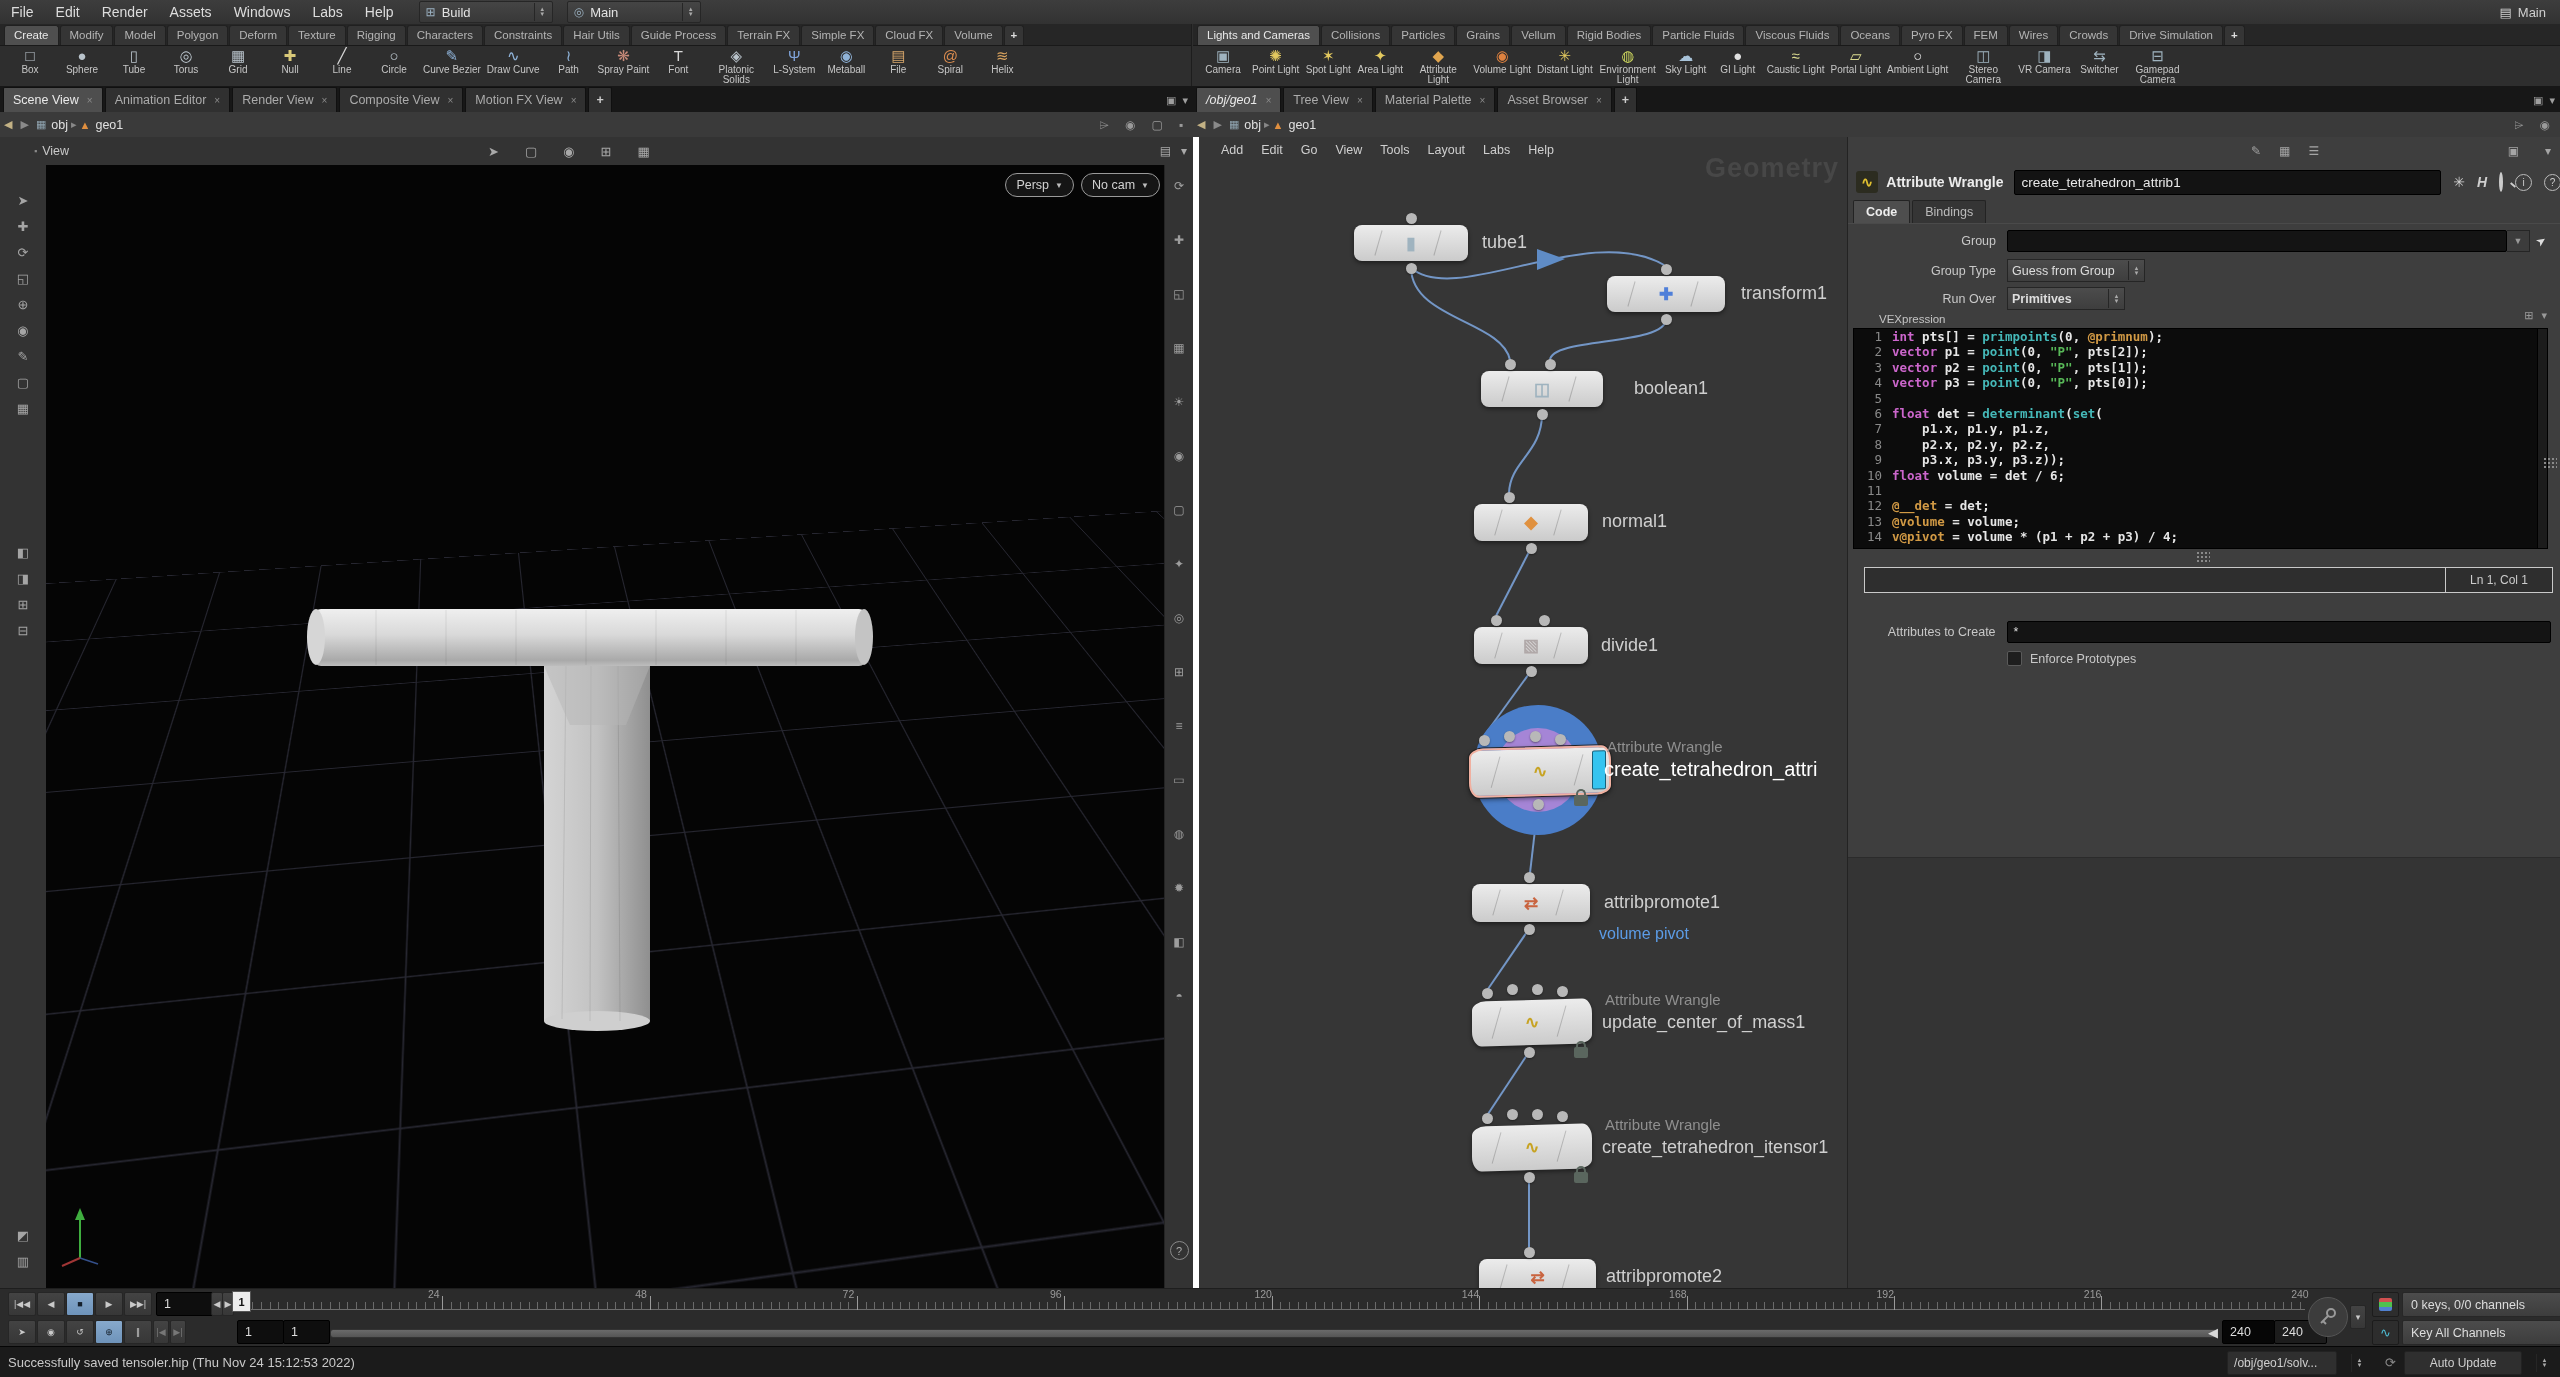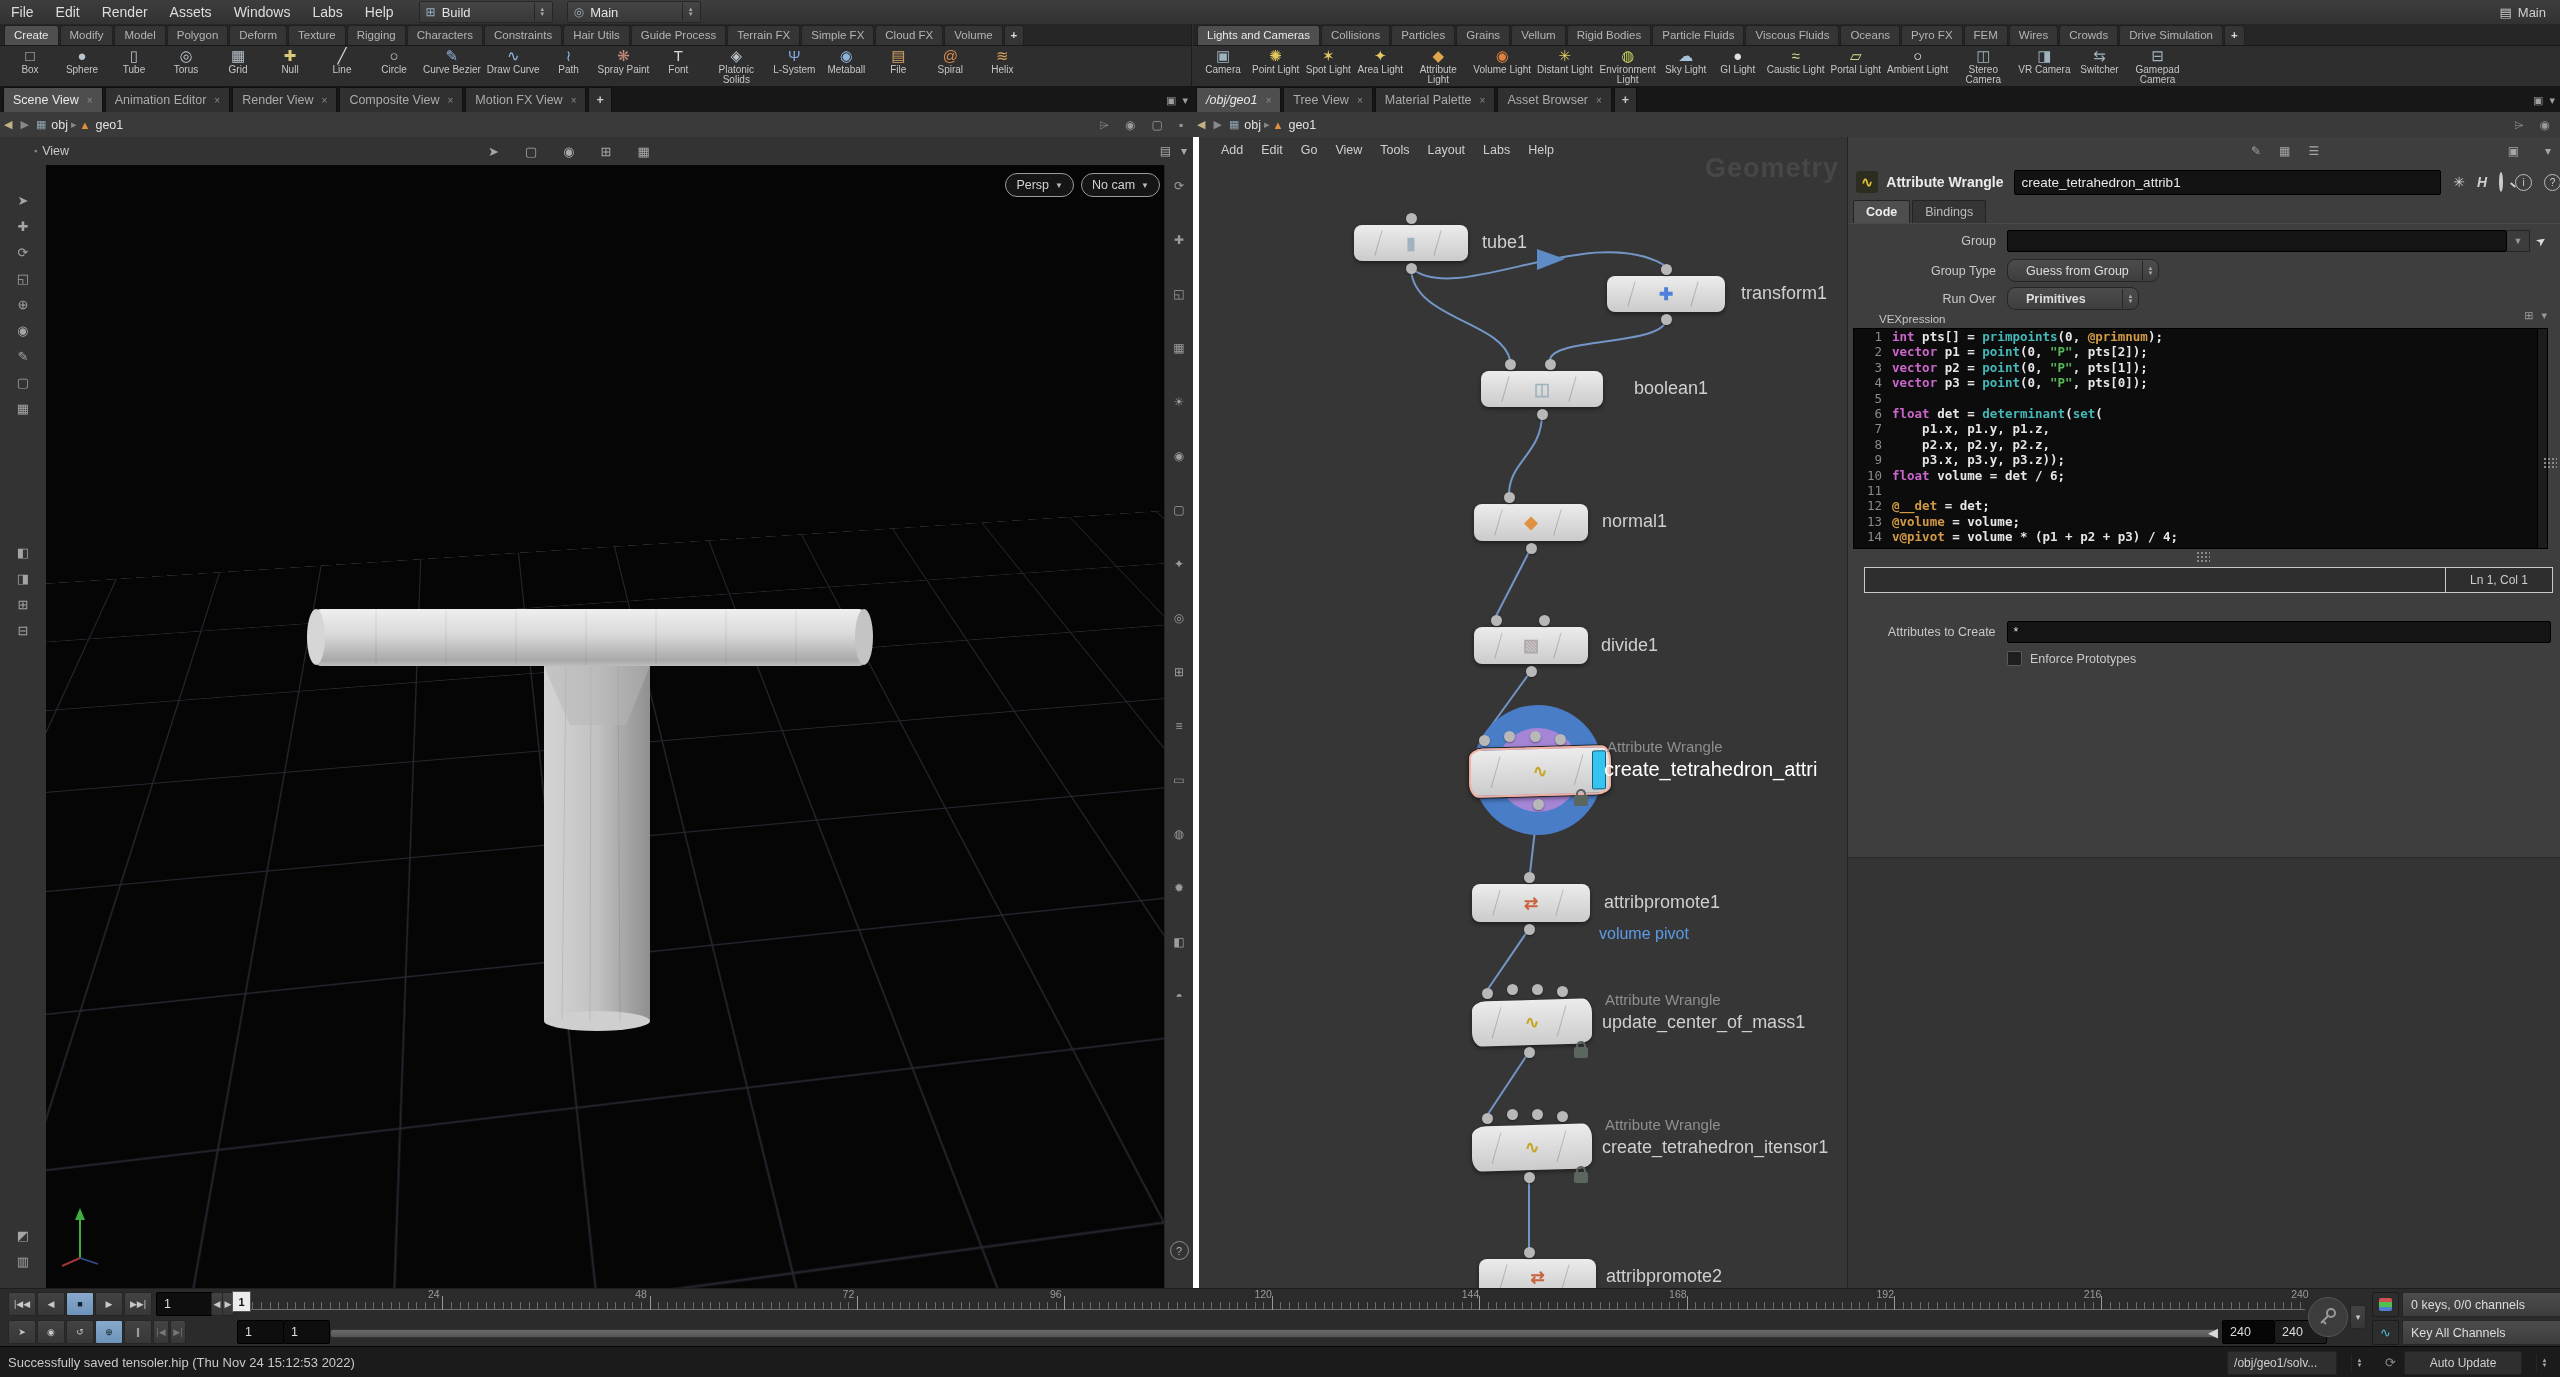--- a/index.html
+++ b/index.html
@@ -109,22 +109,22 @@
   .mag{position:relative;width:11px;height:11px;border:2px solid #ccc;border-radius:50%;}
   .mag::after{content:"";position:absolute;left:9px;top:10px;width:6px;height:2px;background:#ccc;transform:rotate(40deg);}
   #pp-tabs{position:absolute;left:5px;top:63px;display:flex;}
   .pptab{height:23px;line-height:23px;padding:0 12px;font-size:12.5px;color:#bbb;background:#353535;
          border:1px solid #232323;border-bottom:none;border-radius:2px 2px 0 0;margin-right:2px;}
   .pptab.on{background:#4e4e4e;color:#eee;font-weight:bold;text-align:right;}
   .prow{position:absolute;display:flex;align-items:center;}
   .plabel{width:148px;text-align:right;padding-right:11px;font-size:12.5px;color:#c8c8c8;white-space:nowrap;}
   .pfield{height:20px;background:#141414;border:1px solid #000;border-radius:2px;color:#ddd;font-size:12.5px;
           line-height:20px;padding-left:6px;}
-  .dd{height:21px;background:linear-gradient(#4c4c4c,#3e3e3e);border:1px solid #252525;border-radius:8px;
-      display:flex;align-items:center;font-size:12.5px;color:#ddd;padding-left:18px;}
+  .dd{height:21px;background:linear-gradient(#4c4c4c,#3e3e3e);border:1px solid #252525;border-radius:0;
+      display:flex;align-items:center;font-size:12.5px;color:#ddd;padding-left:4px;}
   .dd .spin{height:19px;margin-left:auto;}
   .ddarrow{width:22px;height:20px;background:#3c3c3c;border:1px solid #252525;border-left:none;display:flex;
            align-items:center;justify-content:center;color:#999;font-size:9px;}
   #vex-label{position:absolute;left:31px;top:176px;font-size:11.5px;color:#c4c4c4;}
   #vex-icons{position:absolute;right:14px;top:172px;display:flex;gap:8px;color:#999;font-size:11px;}
   #code{position:absolute;left:5px;top:191px;width:693px;height:219px;background:#0c0c0c;border:1px solid #000;
         font-family:"DejaVu Sans Mono",monospace;font-size:12.5px;font-weight:bold;overflow:hidden;}
   .cl{display:flex;height:15.4px;line-height:15.4px;white-space:pre;}
   .cl .ln{width:28px;text-align:right;color:#8a8a8a;font-weight:normal;margin-right:10px;flex:none;}
   .tk-kw{color:#cc66cc;} .tk-fn{color:#45b8b8;} .tk-at{color:#d29a45;} .tk-str{color:#58b858;} .tk-pl{color:#e6e6e6;}

